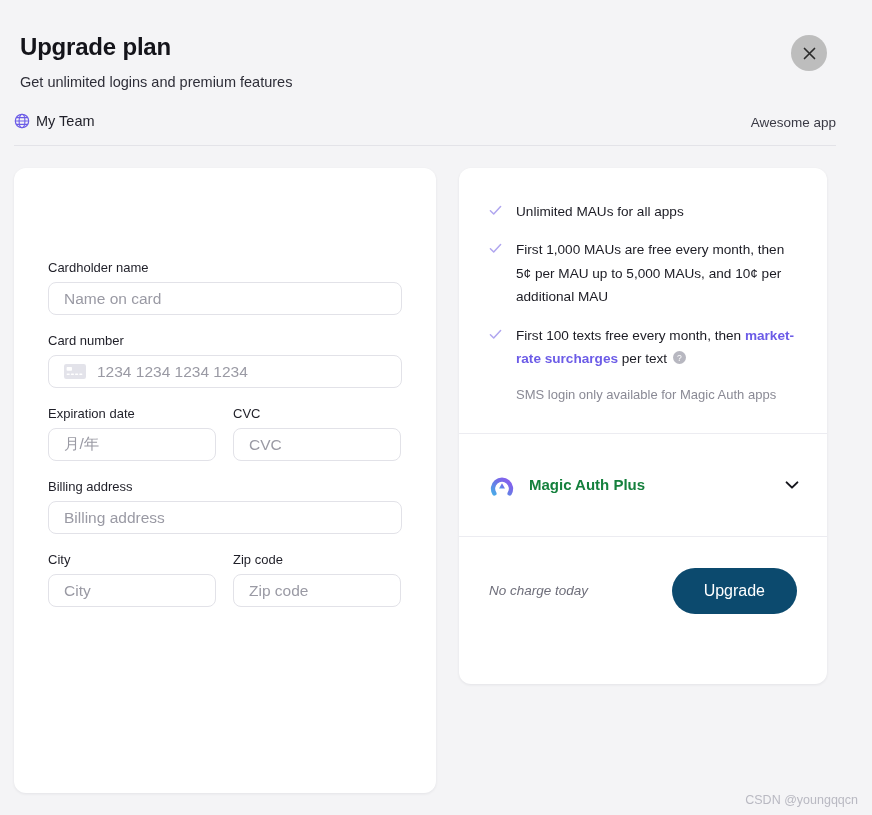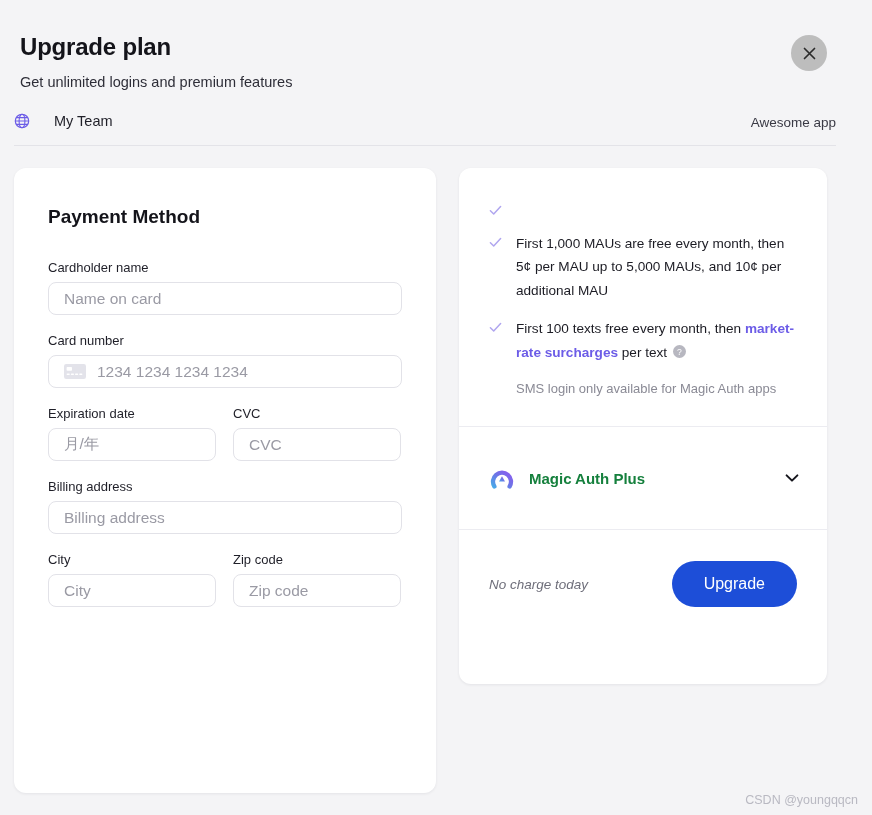--- a/index.html
+++ b/index.html
@@ -64,21 +64,21 @@
     height: 34px;
     border-bottom: 1px solid #e3e3e8;
     display: flex;
     align-items: flex-start;
     justify-content: space-between;
   }
 
   .team-left {
     display: flex;
     align-items: flex-start;
-    gap: 24px;
+    gap: 6px;
     padding-top: 1px;
   }
 
   .globe-icon { width: 16px; height: 16px; display: block; }
 
   .team-name {
     font-size: 14.5px;
     color: #1f1f28;
   }
 
@@ -245,21 +245,21 @@
     justify-content: space-between;
   }
 
   .charge-note {
     font-size: 13.5px;
     color: #6e6e7a;
     font-style: italic;
   }
 
   .upgrade-button {
-    background: #1d4ed8;
+    background: #0c4a6e;
     color: #ffffff;
     border: none;
     border-radius: 26px;
     height: 46px;
     padding: 0 32px;
     font-size: 16px;
     font-family: "Liberation Sans", sans-serif;
     cursor: pointer;
   }
 
@@ -293,21 +293,20 @@
         <circle cx="8" cy="8" r="6.7" fill="none" stroke="#6c5ce7" stroke-width="1.2"></circle>
         <ellipse cx="8" cy="8" rx="2.9" ry="6.7" fill="none" stroke="#6c5ce7" stroke-width="1.1"></ellipse>
         <path d="M1.4 8 H14.6 M2.4 4.6 H13.6 M2.4 11.4 H13.6" stroke="#6c5ce7" stroke-width="1.1" fill="none"></path>
       </svg>
       <span class="team-name">My Team</span>
     </div>
     <div class="app-name">Awesome app</div>
   </div>
 
   <div class="payment-card">
-    <div class="payment-title">Payment Method</div>
 
     <div class="form">
 
       <div class="field-group">
         <label class="field-label">Cardholder name</label>
         <div class="input-box">
           <span class="ph">Name on card</span>
         </div>
       </div>
 
@@ -367,20 +366,21 @@
   </div>
 
   <div class="plan-card">
 
     <div class="plan-section-features">
 
       <div class="feature">
         <svg class="check-icon" viewBox="0 0 13 13">
           <path d="M1.4 6.8 L4.7 10 L11.6 2.6" fill="none" stroke="#b0a6ef" stroke-width="1.5" stroke-linecap="round" stroke-linejoin="round"></path>
         </svg>
+        <div class="feature-text">Unlimited MAUs for all apps</div>
       </div>
 
       <div class="feature">
         <svg class="check-icon" viewBox="0 0 13 13">
           <path d="M1.4 6.8 L4.7 10 L11.6 2.6" fill="none" stroke="#b0a6ef" stroke-width="1.5" stroke-linecap="round" stroke-linejoin="round"></path>
         </svg>
         <div class="feature-text">First 1,000 MAUs are free every month, then 5¢ per MAU up to 5,000 MAUs, and 10¢ per additional MAU</div>
       </div>
 
       <div class="feature">

